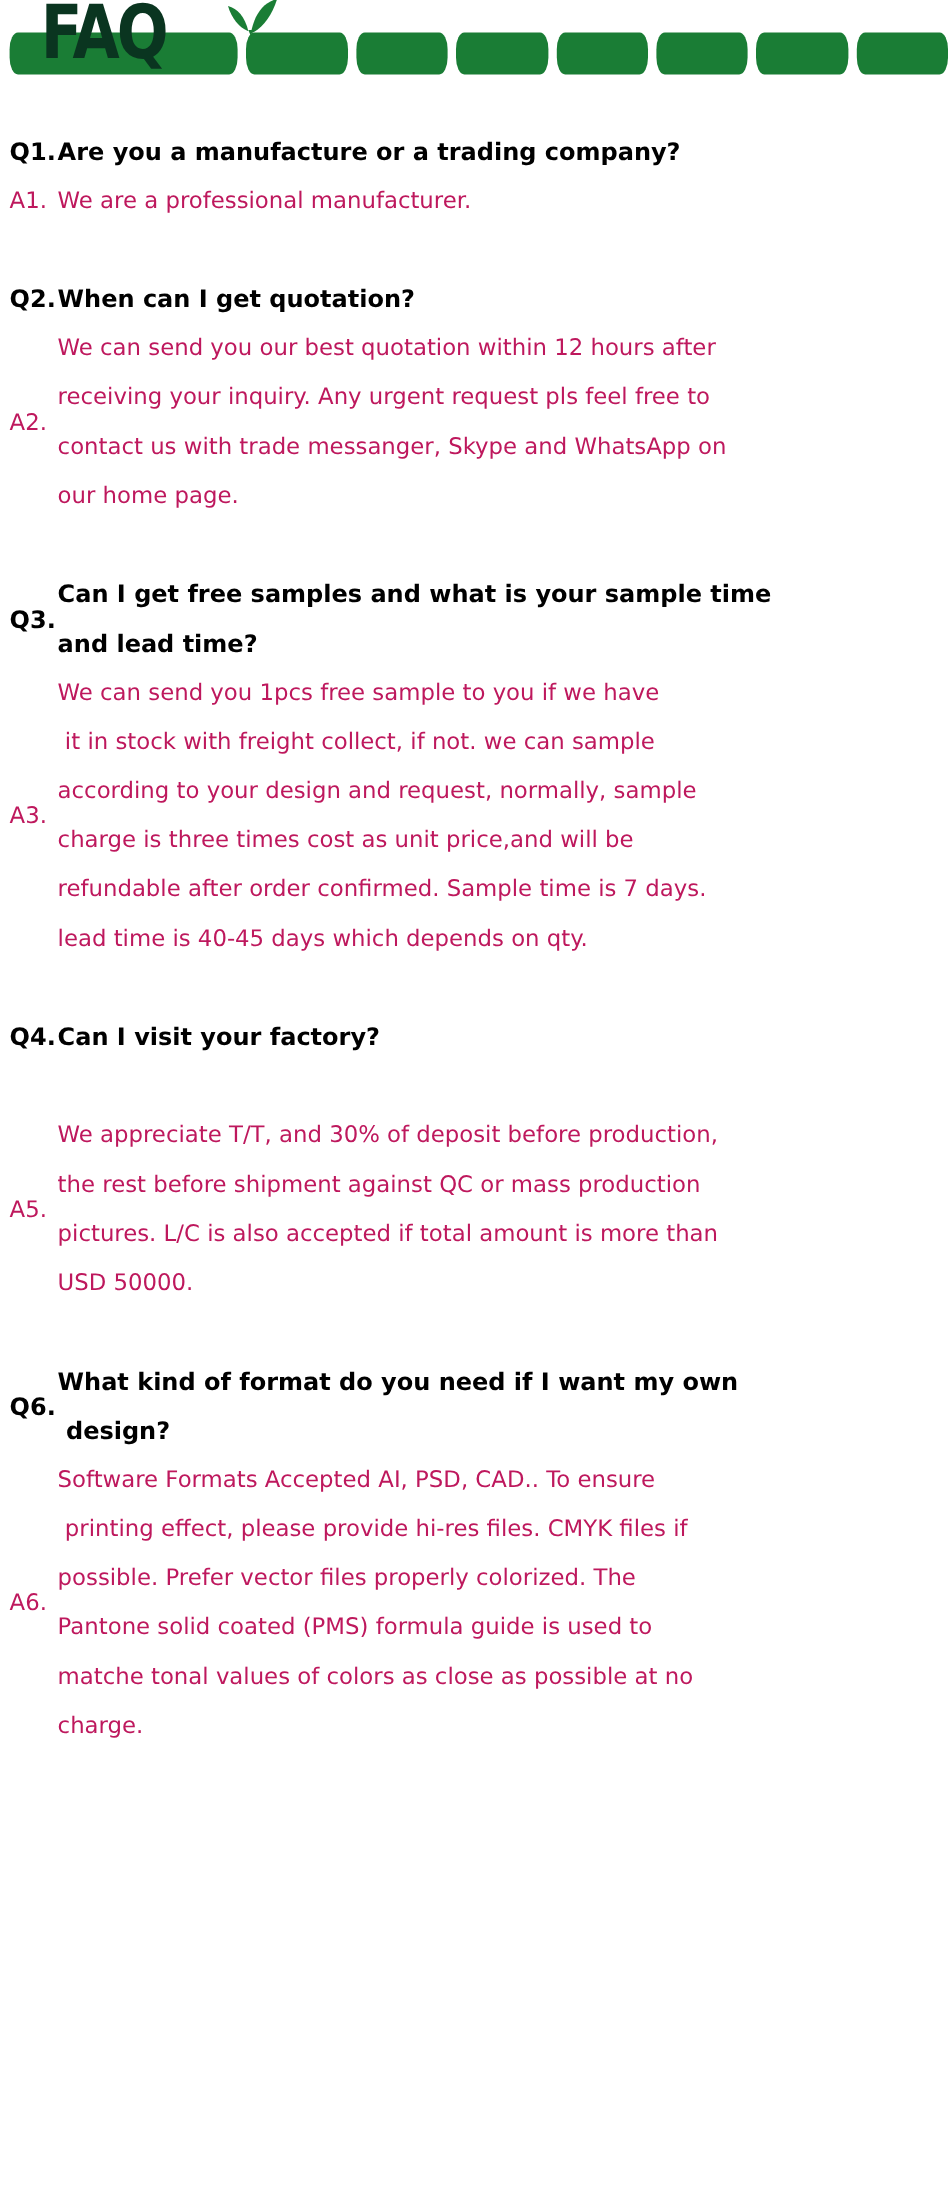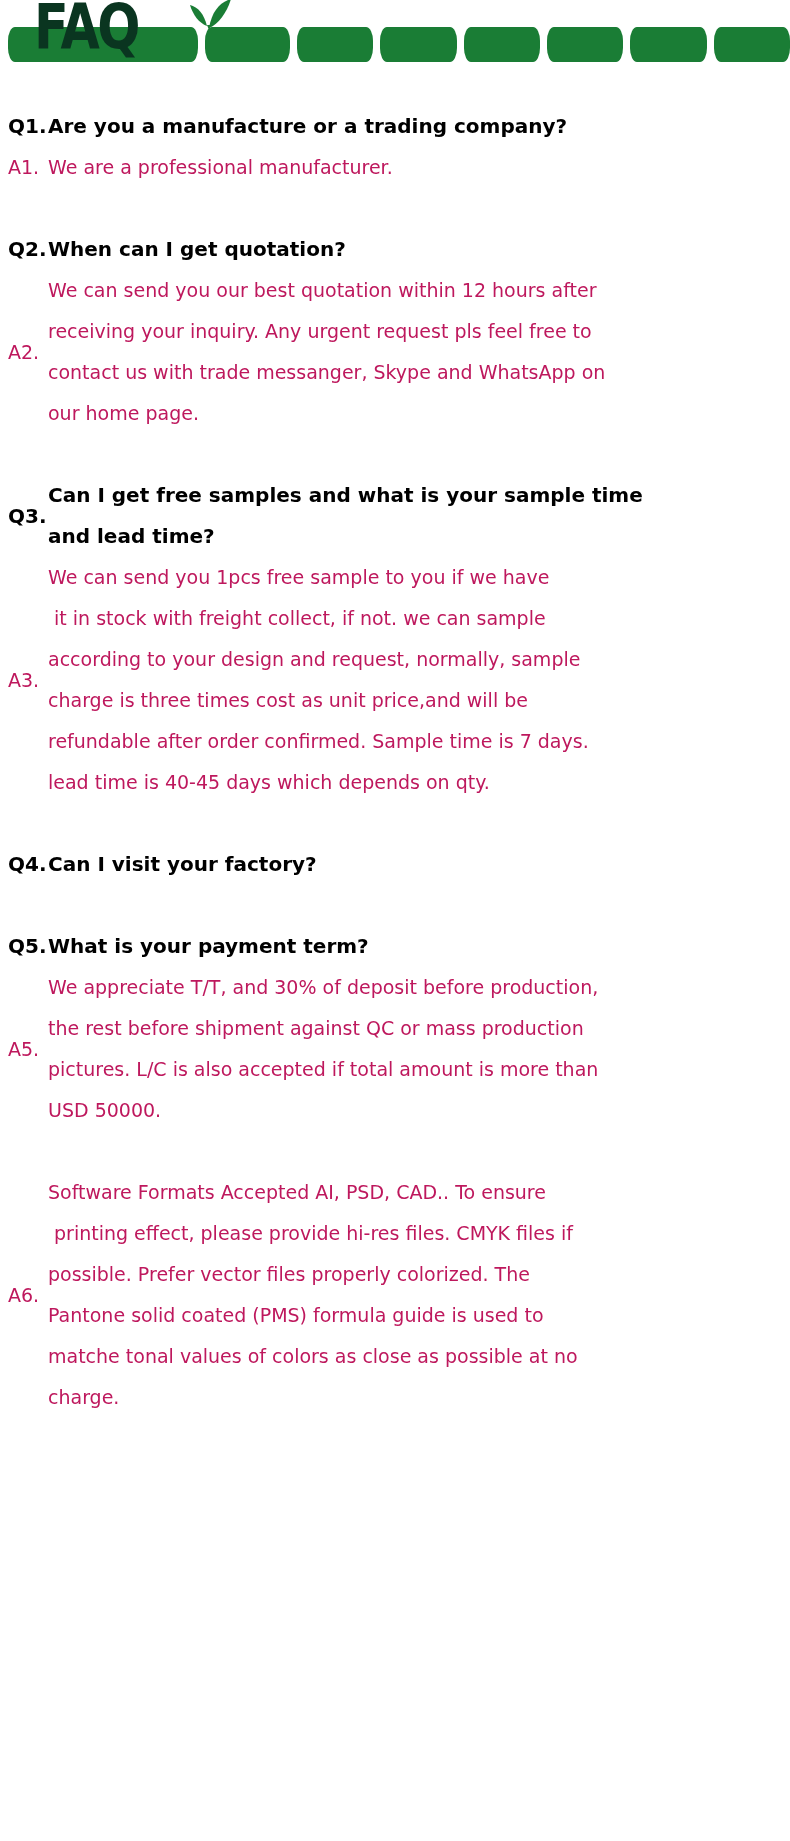--- a/index.html
+++ b/index.html
@@ -157,34 +157,35 @@
   </div>
 
   <div class="qa-block">
     <div class="q-row">
       <span class="label">Q4.</span>
       <span class="text">Can I visit your factory?</span>
     </div>
   </div>
 
   <div class="qa-block">
-    <div class="q-row">
-      <span class="label">Q5.</span>
-      <span class="text">What is your payment term?</span>
-    </div>
     <div class="a-row">
       <span class="label">A5.</span>
       <span class="text">We appreciate T/T, and 30% of deposit before production,
 the rest before shipment against QC or mass production
 pictures. L/C is also accepted if total amount is more than
 USD 50000.</span>
     </div>
   </div>
 
   <div class="qa-block">
+    <div class="q-row">
+      <span class="label">Q6.</span>
+      <span class="text">What kind of format do you need if I want my own
+ design?</span>
+    </div>
     <div class="a-row">
       <span class="label">A6.</span>
       <span class="text">Software Formats Accepted AI, PSD, CAD.. To ensure
  printing effect, please provide hi-res files. CMYK files if
 possible. Prefer vector files properly colorized. The
 Pantone solid coated (PMS) formula guide is used to
 matche tonal values of colors as close as possible at no
 charge.</span>
     </div>
   </div>

